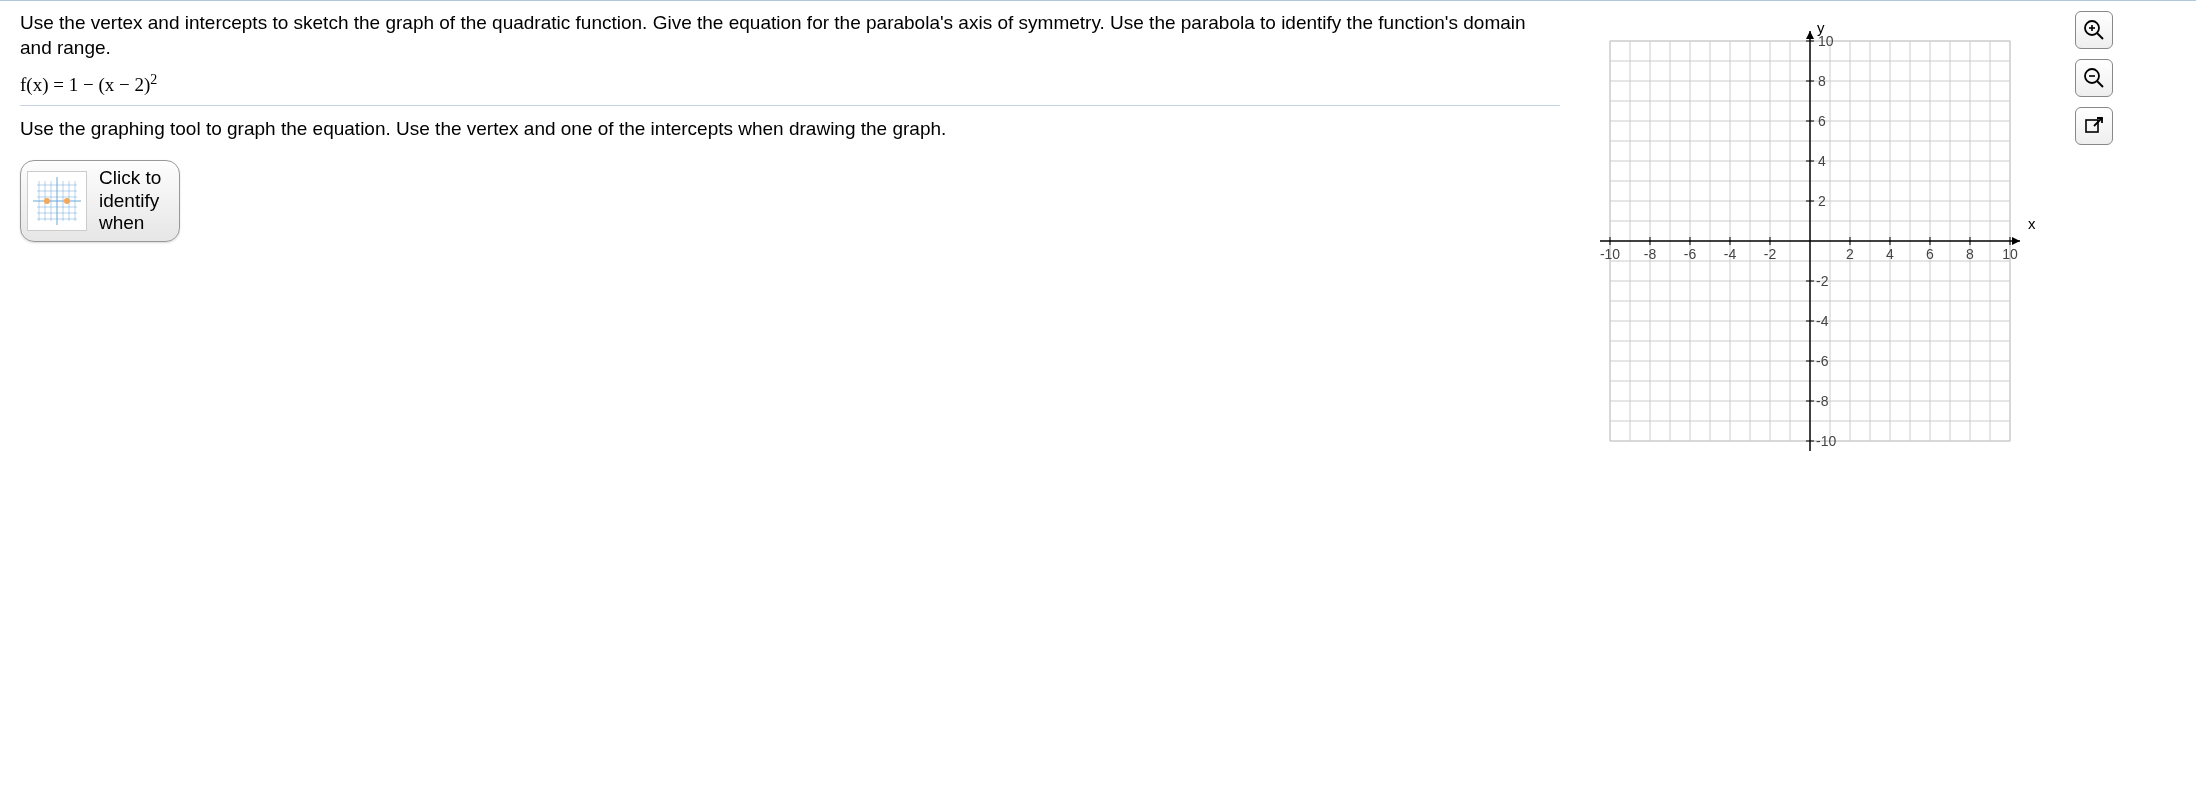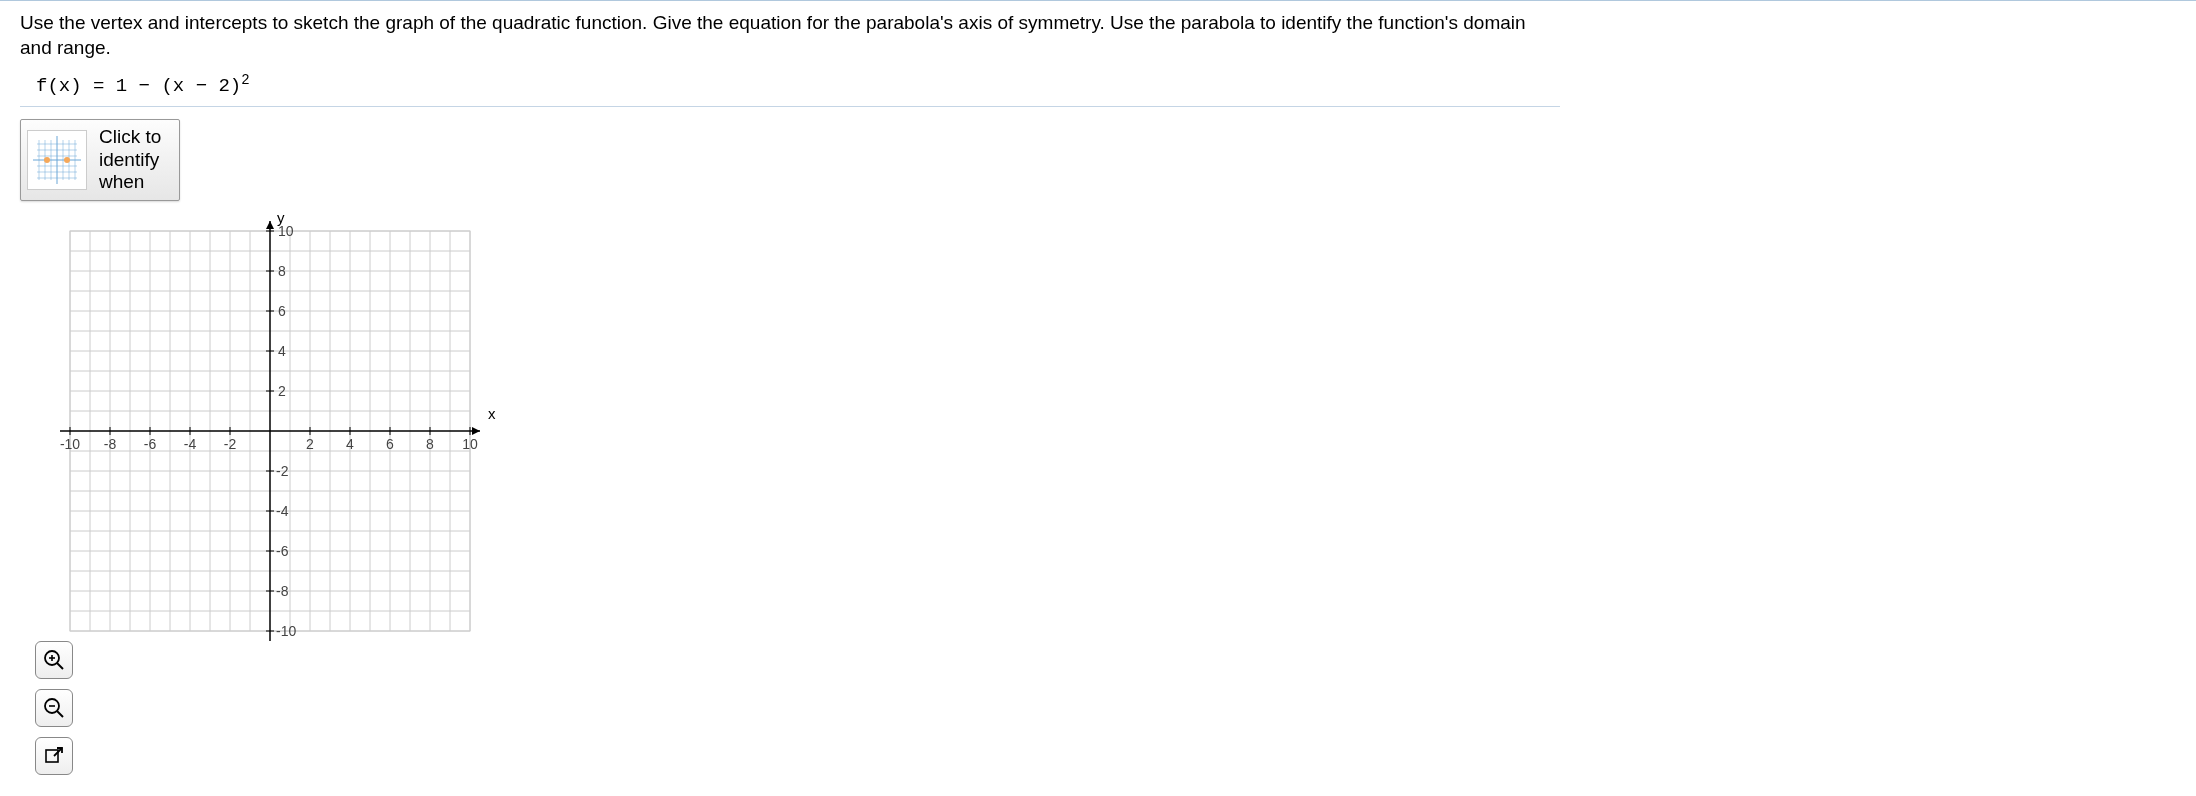--- a/index.html
+++ b/index.html
@@ -1,44 +1,45 @@
 <!DOCTYPE html>
 <html><head>
   <meta charset="utf-8">
   <style>
     * { box-sizing: border-box; margin: 0; padding: 0; }
     body { font-family: Arial, sans-serif; font-size: 19px; color: #000; background: #fff; width: 2196px; height: 796px; position: relative; }
     .top-border { border-top: 1px solid #b0c8dd; width: 100%; }
-    .content { display: flex; padding: 10px 20px; flex-direction: column; }
+    .content { display: flex; padding: 10px 20px; }
     .left-col { flex: 1; max-width: 1540px; }
     .right-col { width: 500px; position: relative; }
     .tools-col { width: 60px; padding-left: 15px; }
     .question-text { margin-bottom: 12px; line-height: 1.3; }
-    .equation { margin-bottom: 8px; font-family: Liberation Mono, monospace; margin-left: 16px; }
+    .equation { margin-bottom: 8px; font-family: Liberation Serif, serif; }
     .equation .sup { font-size: 14px; vertical-align: super; }
     hr.divider { border: none; border-top: 1px solid #c5d5e5; margin: 8px 0 12px 0; }
     .instruction { margin-bottom: 20px; }
-    .graph-button { display: inline-flex; align-items: center; border: 1px solid #999; border-radius: 2px; background: linear-gradient(#fdfdfd, #e6e6e6); padding: 6px 18px 6px 6px; cursor: pointer; box-shadow: 0 1px 2px rgba(0,0,0,0.15); }
+    .graph-button { display: inline-flex; align-items: center; border: 1px solid #999; border-radius: 14px; background: linear-gradient(#fdfdfd, #e6e6e6); padding: 6px 18px 6px 6px; cursor: pointer; box-shadow: 0 1px 2px rgba(0,0,0,0.15); }
     .graph-button-icon { width: 60px; height: 60px; background: #fff; border: 1px solid #ccc; display: flex; align-items: center; justify-content: center; margin-right: 12px; }
     .graph-button-text { line-height: 1.2; font-size: 19px; }
     .tool-btn { width: 38px; height: 38px; border: 1px solid #888; border-radius: 6px; background: linear-gradient(#fff, #eee); display: flex; align-items: center; justify-content: center; margin-bottom: 10px; cursor: pointer; }
     .graph-panel { width: 440px; height: 440px; position: relative; margin-left: 20px; }
     svg text { font-family: Arial, sans-serif; }
   </style>
 </head>
 <body>
 
 <div class="top-border"></div>
 <div class="content">
   <div class="left-col">
     <p class="question-text">Use the vertex and intercepts to sketch the graph of the quadratic function. Give the equation for the parabola's axis of symmetry.  Use the parabola to identify the function's domain and range.</p>
     <p class="equation">
       <span>f(x) = 1 − (x − 2)</span><span class="sup">2</span>
     </p>
     <hr class="divider">
+    <p class="instruction">Use the graphing tool to graph the equation.  Use the vertex and one of the intercepts when drawing the graph.</p>
     <div class="graph-button">
       <div class="graph-button-icon">
         <svg width="56" height="56" viewBox="0 0 56 56">
           <line x1="4" y1="28" x2="52" y2="28" stroke="#6aa6d6" stroke-width="1"></line>
           <line x1="28" y1="4" x2="28" y2="52" stroke="#6aa6d6" stroke-width="1"></line>
           <g stroke="#6aa6d6" stroke-width="0.5">
             <line x1="10" y1="8" x2="10" y2="48"></line>
               <line x1="16" y1="8" x2="16" y2="48"></line>
               <line x1="22" y1="8" x2="22" y2="48"></line>
             <line x1="34" y1="8" x2="34" y2="48"></line>

